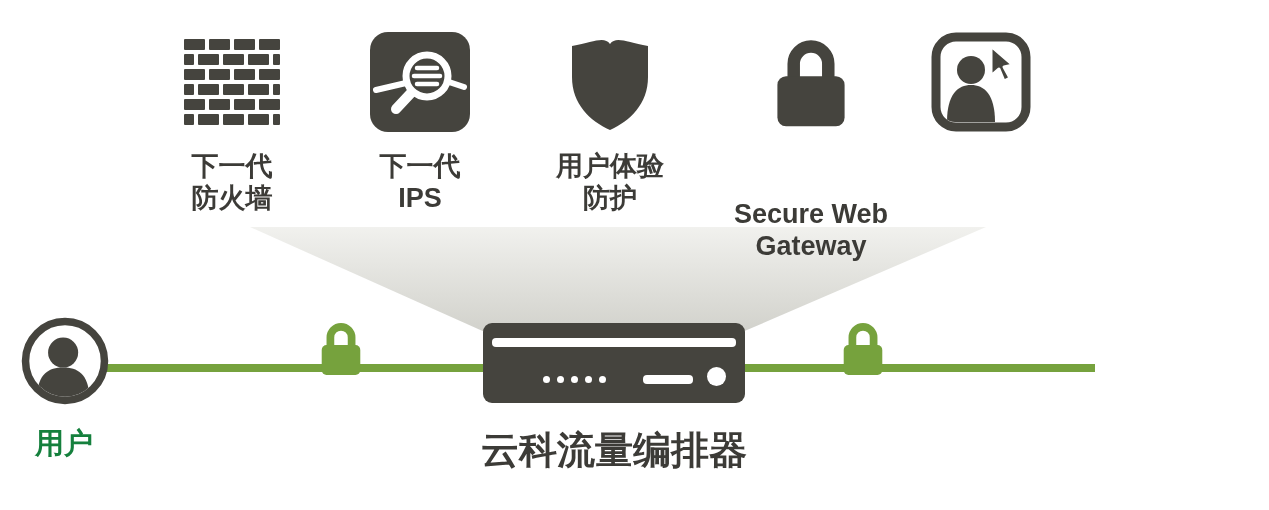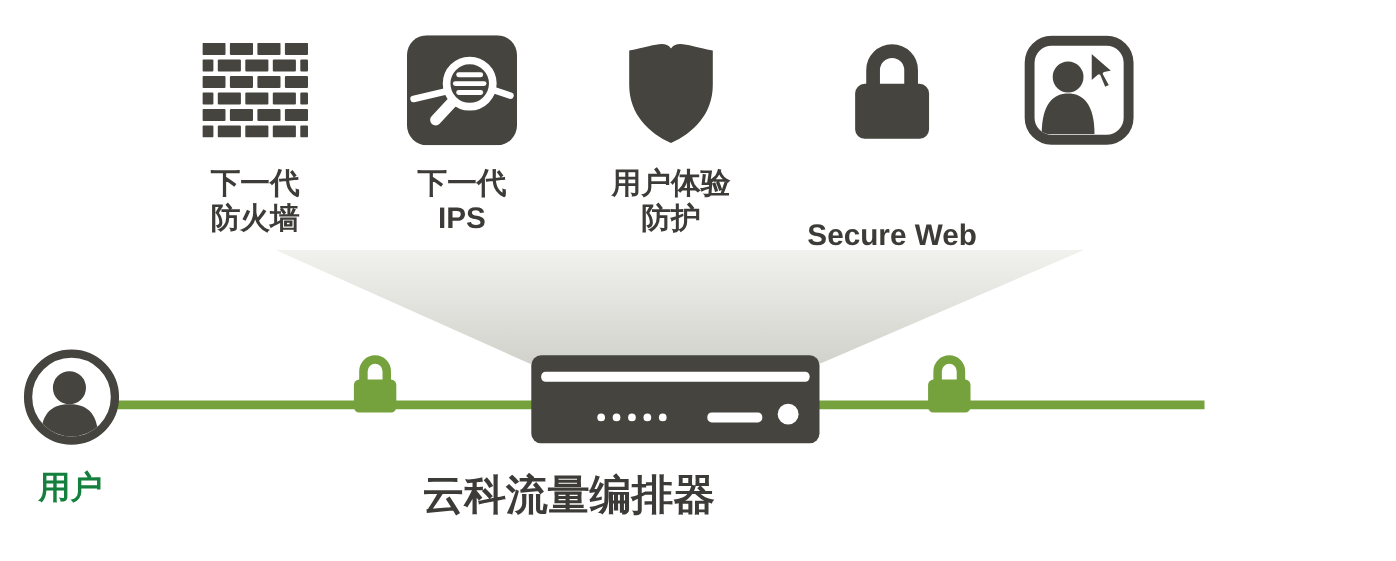--- a/index.html
+++ b/index.html
@@ -43,21 +43,21 @@
   
   .abs{position:absolute;z-index:2;}
   .node-label{
     position:absolute;z-index:2;text-align:center;
     font-weight:bold;color:#15803d;font-size:29px;white-space:nowrap;
   }
   .user-label{left:14px;top:424px;width:100px;}
   .apps-label{left:1145px;top:404px;width:120px;text-align:center;}
   .device-label{
     position:absolute;left:384px;top:425px;width:460px;z-index:2;
-    text-align:left;font-weight:bold;color:#3c3b37;font-size:38px;white-space:nowrap;
+    text-align:center;font-weight:bold;color:#3c3b37;font-size:38px;white-space:nowrap;
   }
 
   
   .appliance{
     position:absolute;left:483px;top:323px;width:262px;height:80px;
     background:#45443e;border-radius:9px;z-index:2;
   }
   .appliance .stripe{
     position:absolute;left:9px;right:9px;top:15px;height:9px;
     background:#ffffff;border-radius:4px;
@@ -153,20 +153,21 @@
 
   <div class="service svc-4">
     <div class="icon-box">
       <svg width="96" height="100" viewBox="0 0 100 100">
         <path d="M32 50 V31 a18 18 0 0 1 36 0 V50" fill="none" stroke="#45443e" stroke-width="13"></path>
         <rect x="15" y="44" width="70" height="52" rx="9" fill="#45443e"></rect>
       </svg>
     </div>
     <div class="label">
       <span>Secure Web</span><br>
+      <span>Gateway</span>
     </div>
   </div>
 
   <div class="service svc-5">
     <div class="icon-box">
       <svg width="100" height="100" viewBox="0 0 100 100">
         <defs>
             <clipPath id="uemClip">
               <rect x="10" y="10" width="80" height="80" rx="14"></rect>
             </clipPath>

